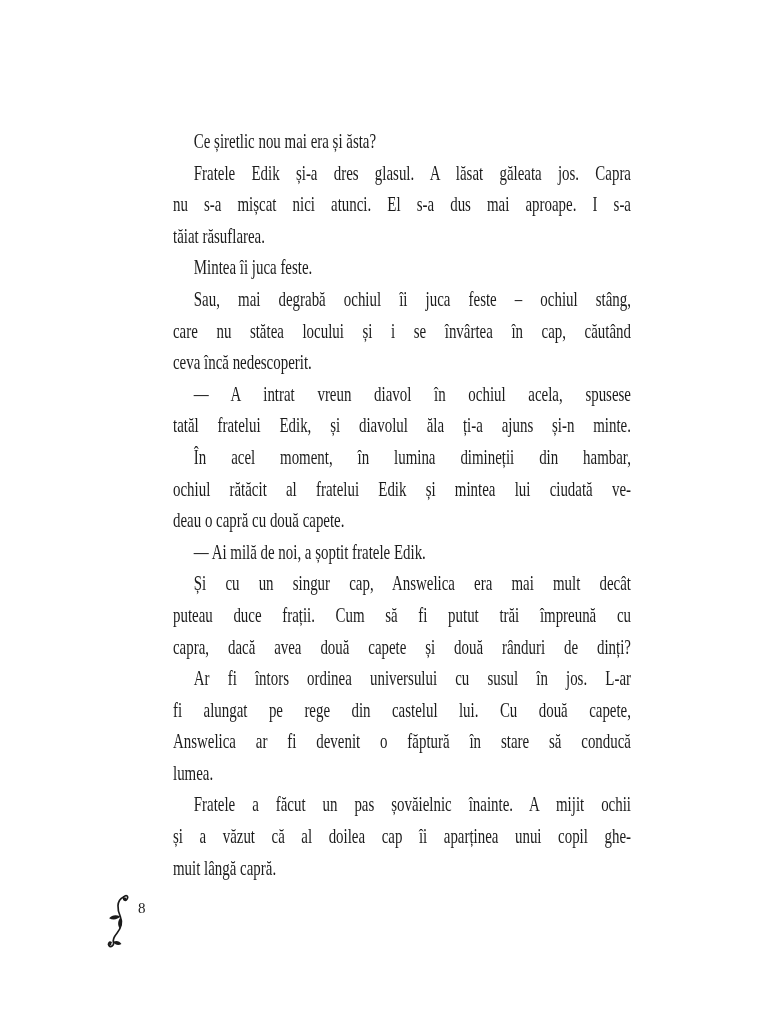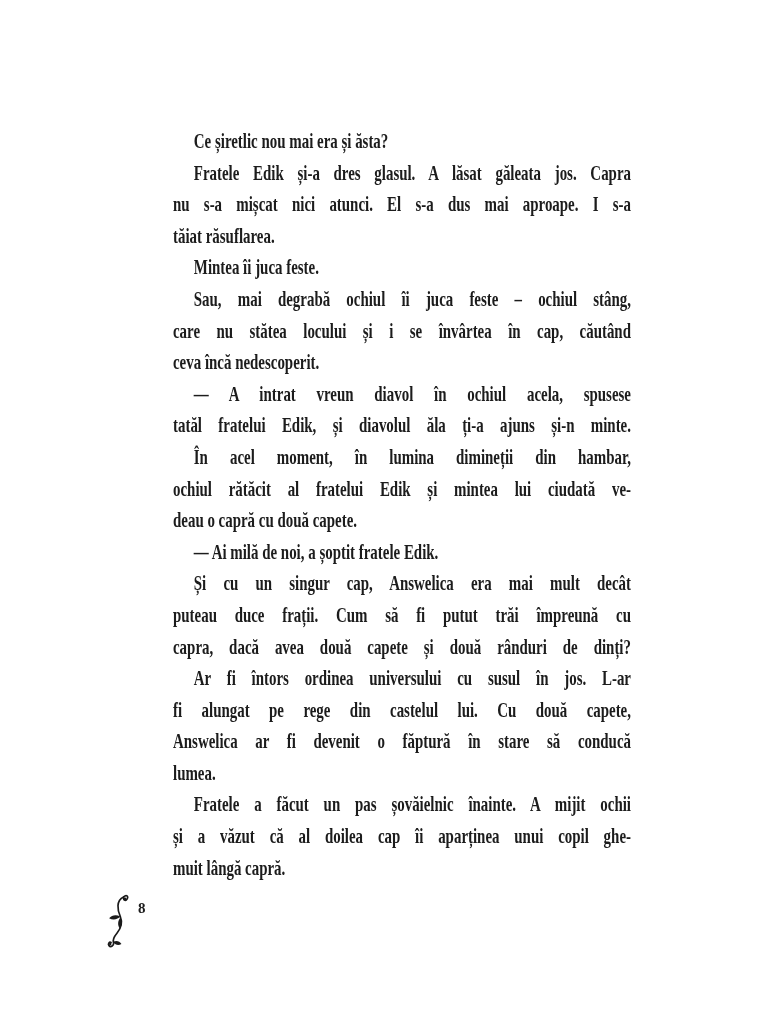--- a/index.html
+++ b/index.html
@@ -8,21 +8,20 @@
     background: #ffffff;
   }
   .page {
     position: relative;
     width: 728px;
     height: 1024px;
     background: #ffffff;
     overflow: hidden;
     font-family: "Liberation Serif", "DejaVu Serif", serif;
     color: #1c1c1c;
-    font-weight: bold;
   }
   
   .text-block {
     position: absolute;
     left: 173px;
     top: 126px;
     width: 660px;
     transform: scaleX(0.6939);
     transform-origin: top left;
     font-size: 21.5px;

